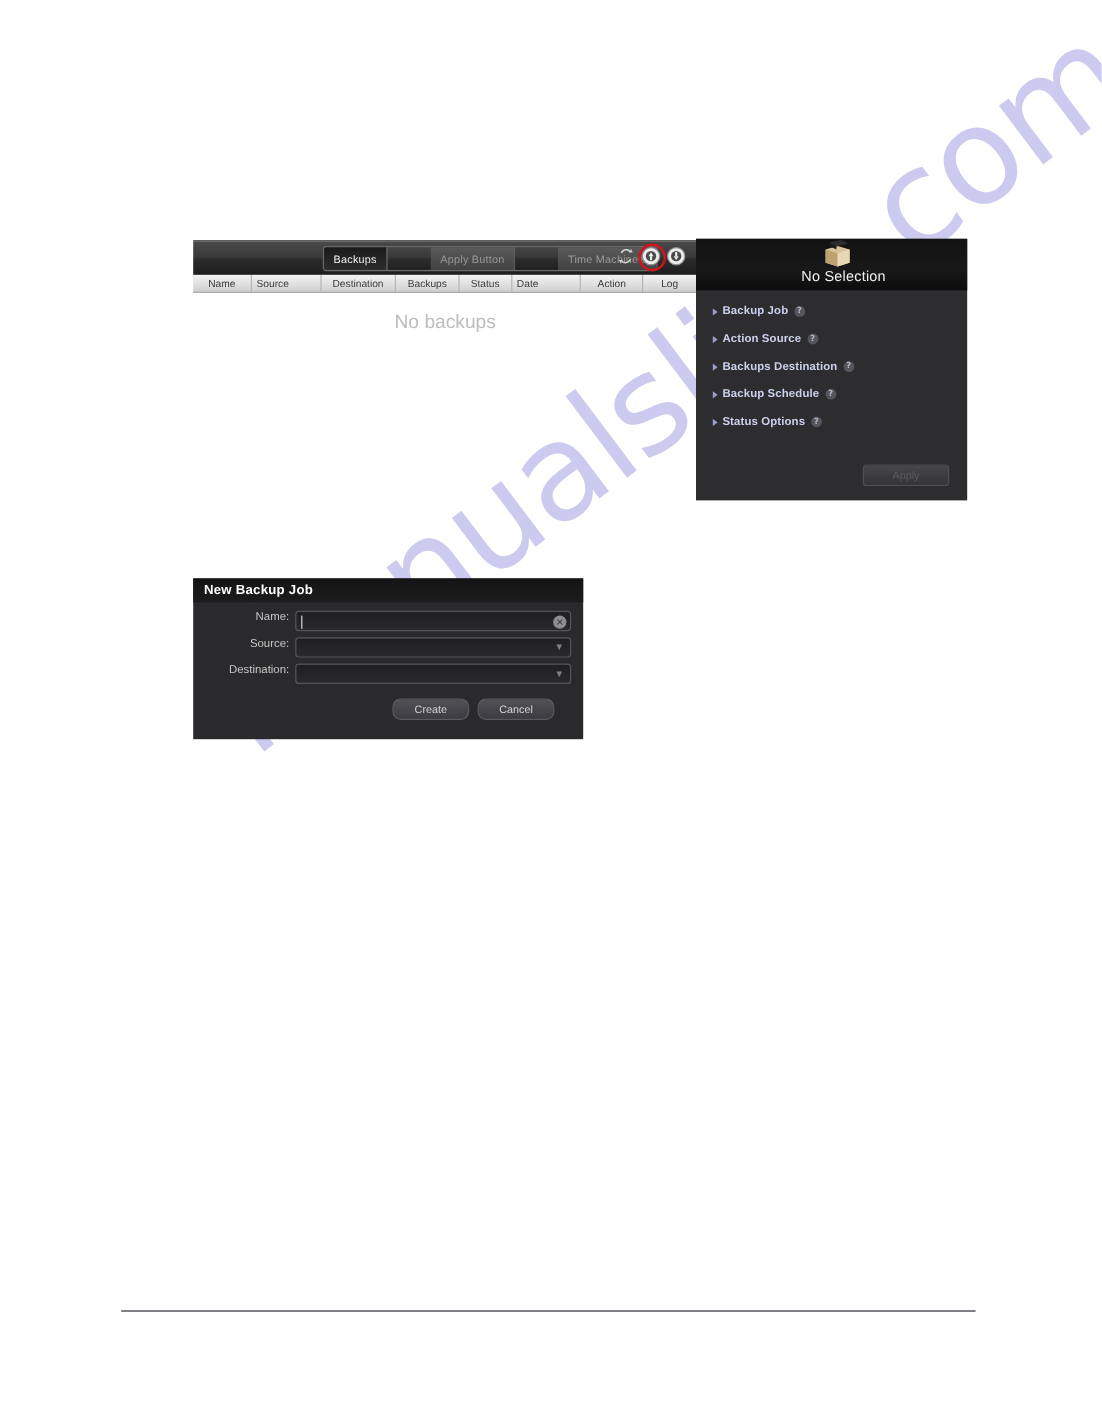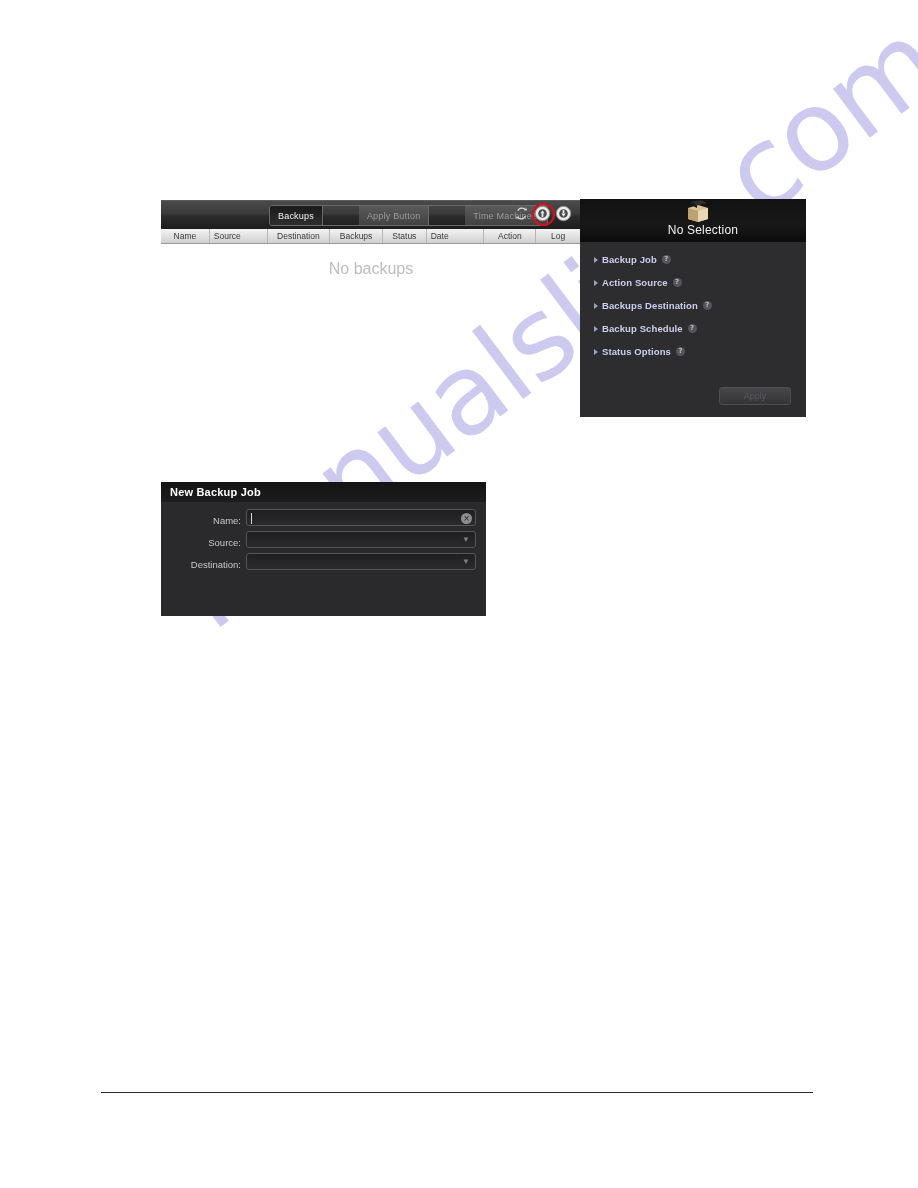--- a/index.html
+++ b/index.html
@@ -247,21 +247,21 @@
     font-weight: bold;
     color: #ffffff;
     letter-spacing: .2px;
   }
   #dialog-body {
     padding: 7px 10px 0 0;
     box-sizing: border-box;
   }
   .field-row {
     display: flex;
-    align-items: flex-end;
+    align-items: flex-start;
     margin-bottom: 5px;
     height: 17px;
   }
   .field-label {
     width: 85px;
     text-align: right;
     font-size: 9.5px;
     color: #c8c8c8;
     padding-right: 5px;
     box-sizing: border-box;
@@ -466,16 +466,20 @@
       </div>
     </div>
 
     <div class="field-row">
       <div class="field-label">Destination:</div>
       <div class="field-input">
         <span class="select-arrow">▼</span>
       </div>
     </div>
 
+    <div id="dialog-buttons">
+      <div class="dlg-btn">Create</div>
+      <div class="dlg-btn">Cancel</div>
+    </div>
   </div>
 </div>
 
 <div id="footer-rule"></div>
 
 </body></html>

